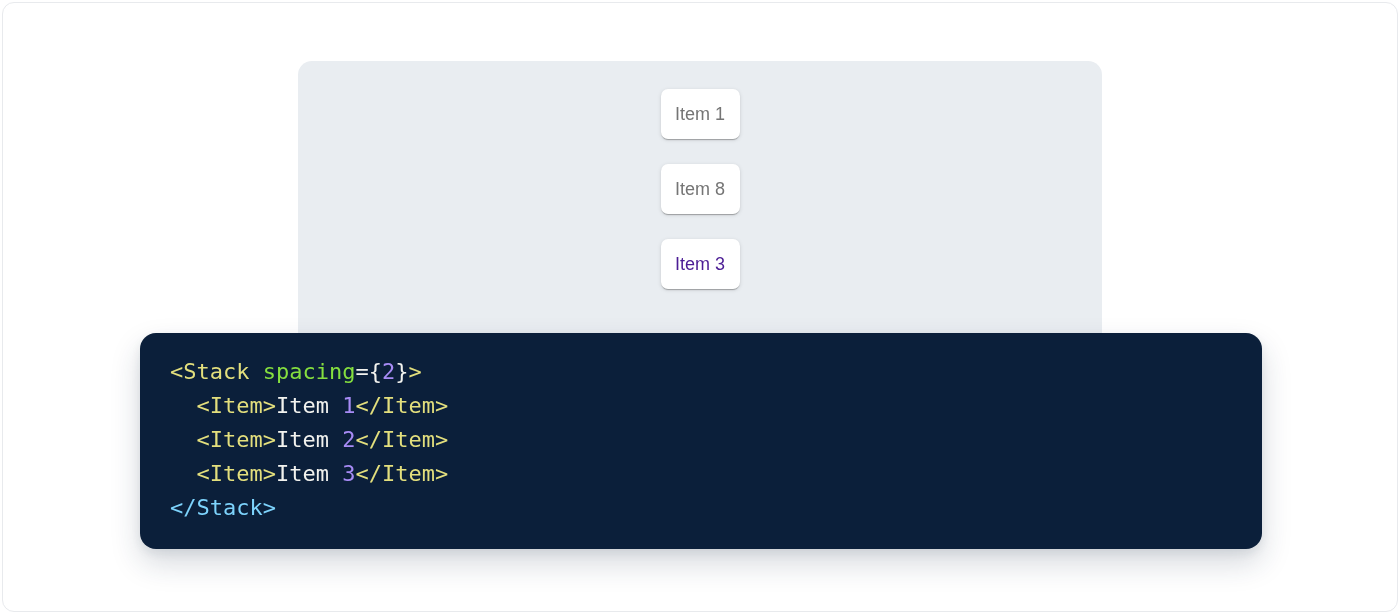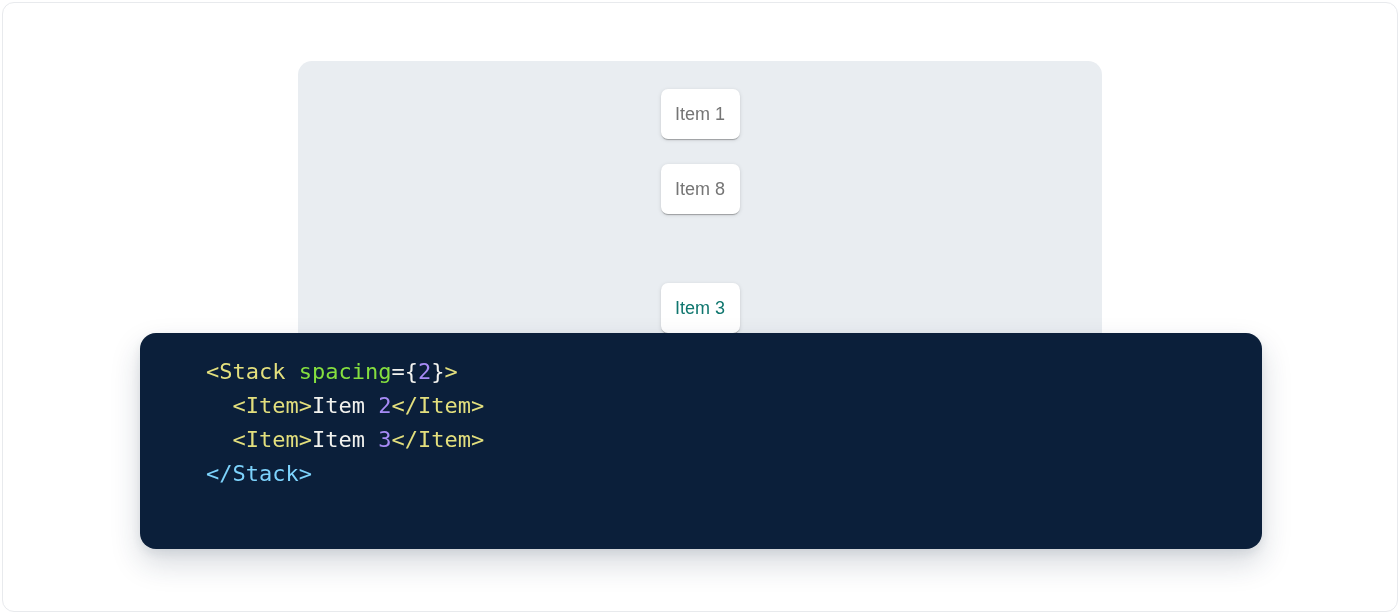--- a/index.html
+++ b/index.html
@@ -71,36 +71,36 @@
     padding: 22px 30px;
     box-shadow: 0 14px 30px rgba(30, 45, 70, 0.18),
                 0 4px 10px rgba(30, 45, 70, 0.08);
     font-family: "DejaVu Sans Mono", monospace;
     font-size: 22px;
     line-height: 34px;
   }
   .code-line {
     white-space: pre;
     height: 34px;
-    margin-left: 36px;
   }
 </style>
 </head>
 <body>
 
 <div class="page">
   <div class="frame"></div>
 
   <div class="demo-panel" style="background: rgb(233, 237, 241);">
     <div class="stack">
         <div class="item-card" style="color: rgb(117, 117, 117);">Item 1</div>
         <div class="item-card" style="color: rgb(117, 117, 117);">Item 8</div>
-        <div class="item-card" style="color: #0f766e; margin-top: 44px;">Item 3</div>
+        <div class="item-card" style="color: #4c1d95;">Item 3</div>
       </div>
   </div>
 
   <div class="code-block" style="background: rgb(11, 31, 58);">
       <div class="code-line"><span style="color: rgb(227, 223, 125);">&lt;Stack</span><span style="color: rgb(242, 242, 238);"> </span><span style="color: rgb(133, 223, 63);">spacing</span><span style="color: rgb(242, 242, 238);">=</span><span style="color: rgb(242, 242, 238);">{</span><span style="color: rgb(167, 139, 245);">2</span><span style="color: rgb(242, 242, 238);">}</span><span style="color: rgb(227, 223, 125);">&gt;</span></div>
+      <div class="code-line"><span style="color: rgb(242, 242, 238);">  </span><span style="color: rgb(227, 223, 125);">&lt;Item&gt;</span><span style="color: rgb(242, 242, 238);">Item </span><span style="color: rgb(167, 139, 245);">1</span><span style="color: rgb(227, 223, 125);">&lt;/Item&gt;</span></div>
       <div class="code-line"><span style="color: rgb(242, 242, 238);">  </span><span style="color: rgb(227, 223, 125);">&lt;Item&gt;</span><span style="color: rgb(242, 242, 238);">Item </span><span style="color: rgb(167, 139, 245);">2</span><span style="color: rgb(227, 223, 125);">&lt;/Item&gt;</span></div>
       <div class="code-line"><span style="color: rgb(242, 242, 238);">  </span><span style="color: rgb(227, 223, 125);">&lt;Item&gt;</span><span style="color: rgb(242, 242, 238);">Item </span><span style="color: rgb(167, 139, 245);">3</span><span style="color: rgb(227, 223, 125);">&lt;/Item&gt;</span></div>
       <div class="code-line"><span style="color: #7dd3fc;">&lt;/Stack&gt;</span></div>
     </div>
 </div>
 
 </body></html>

